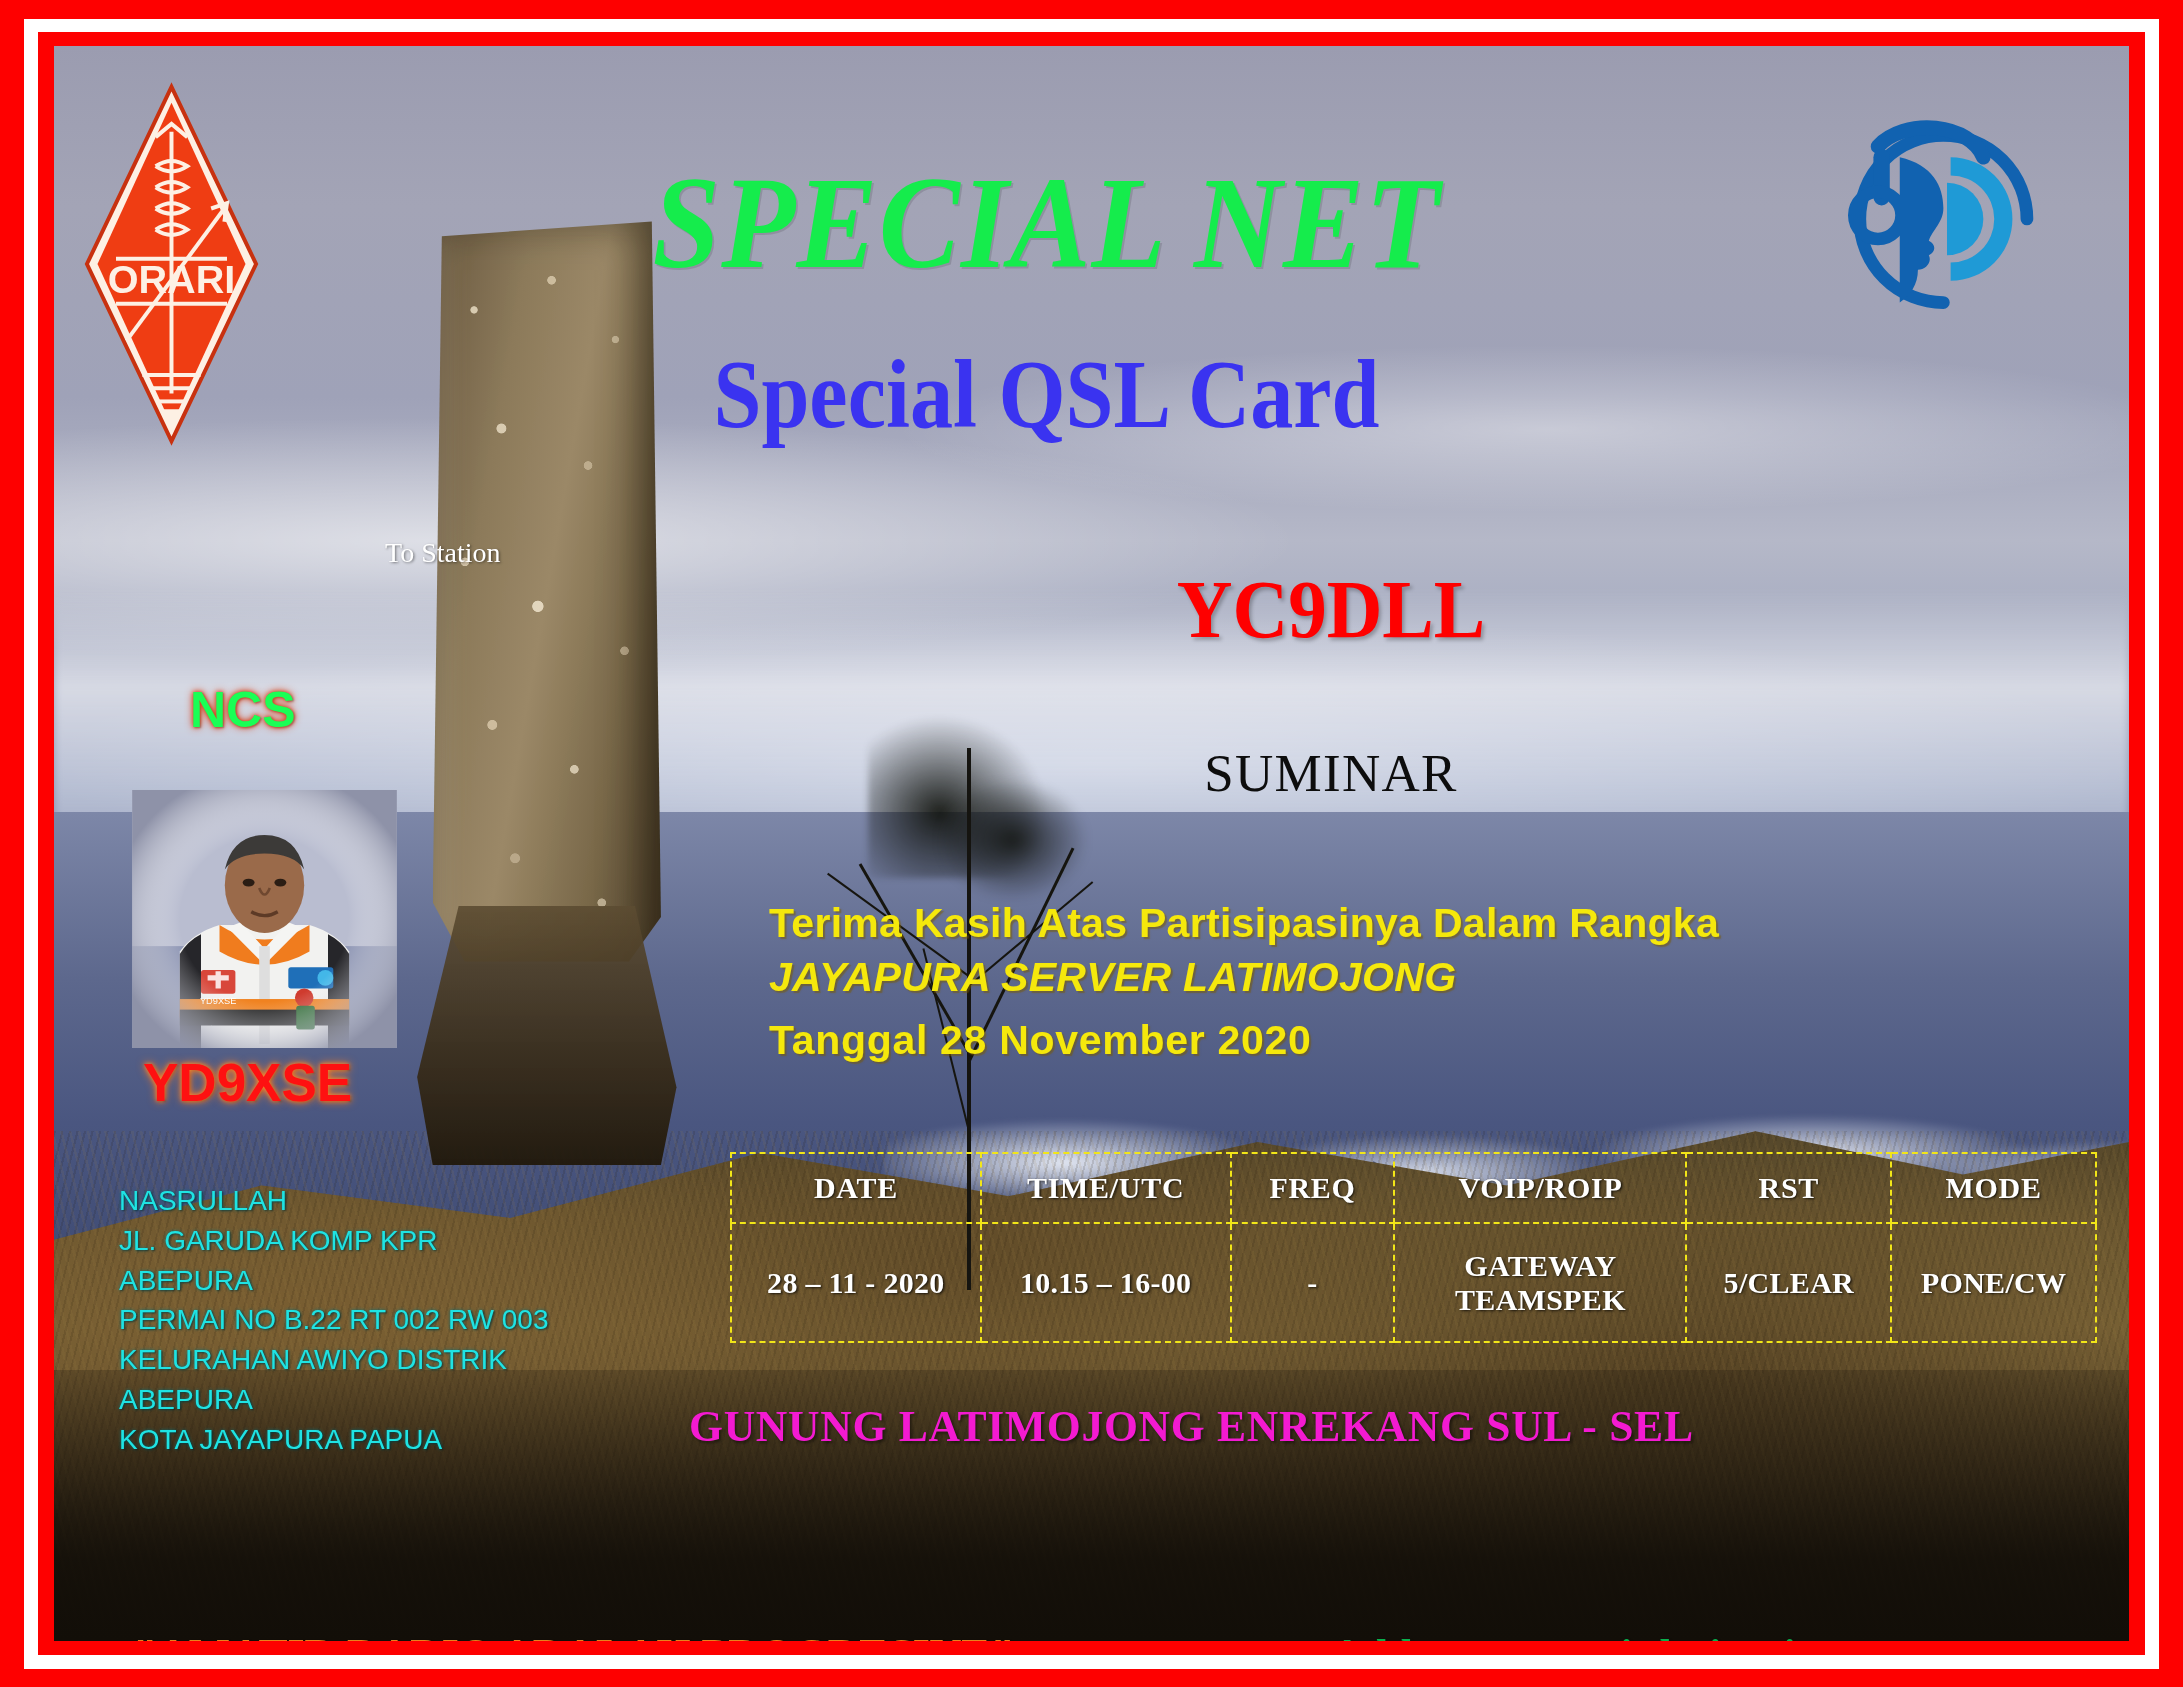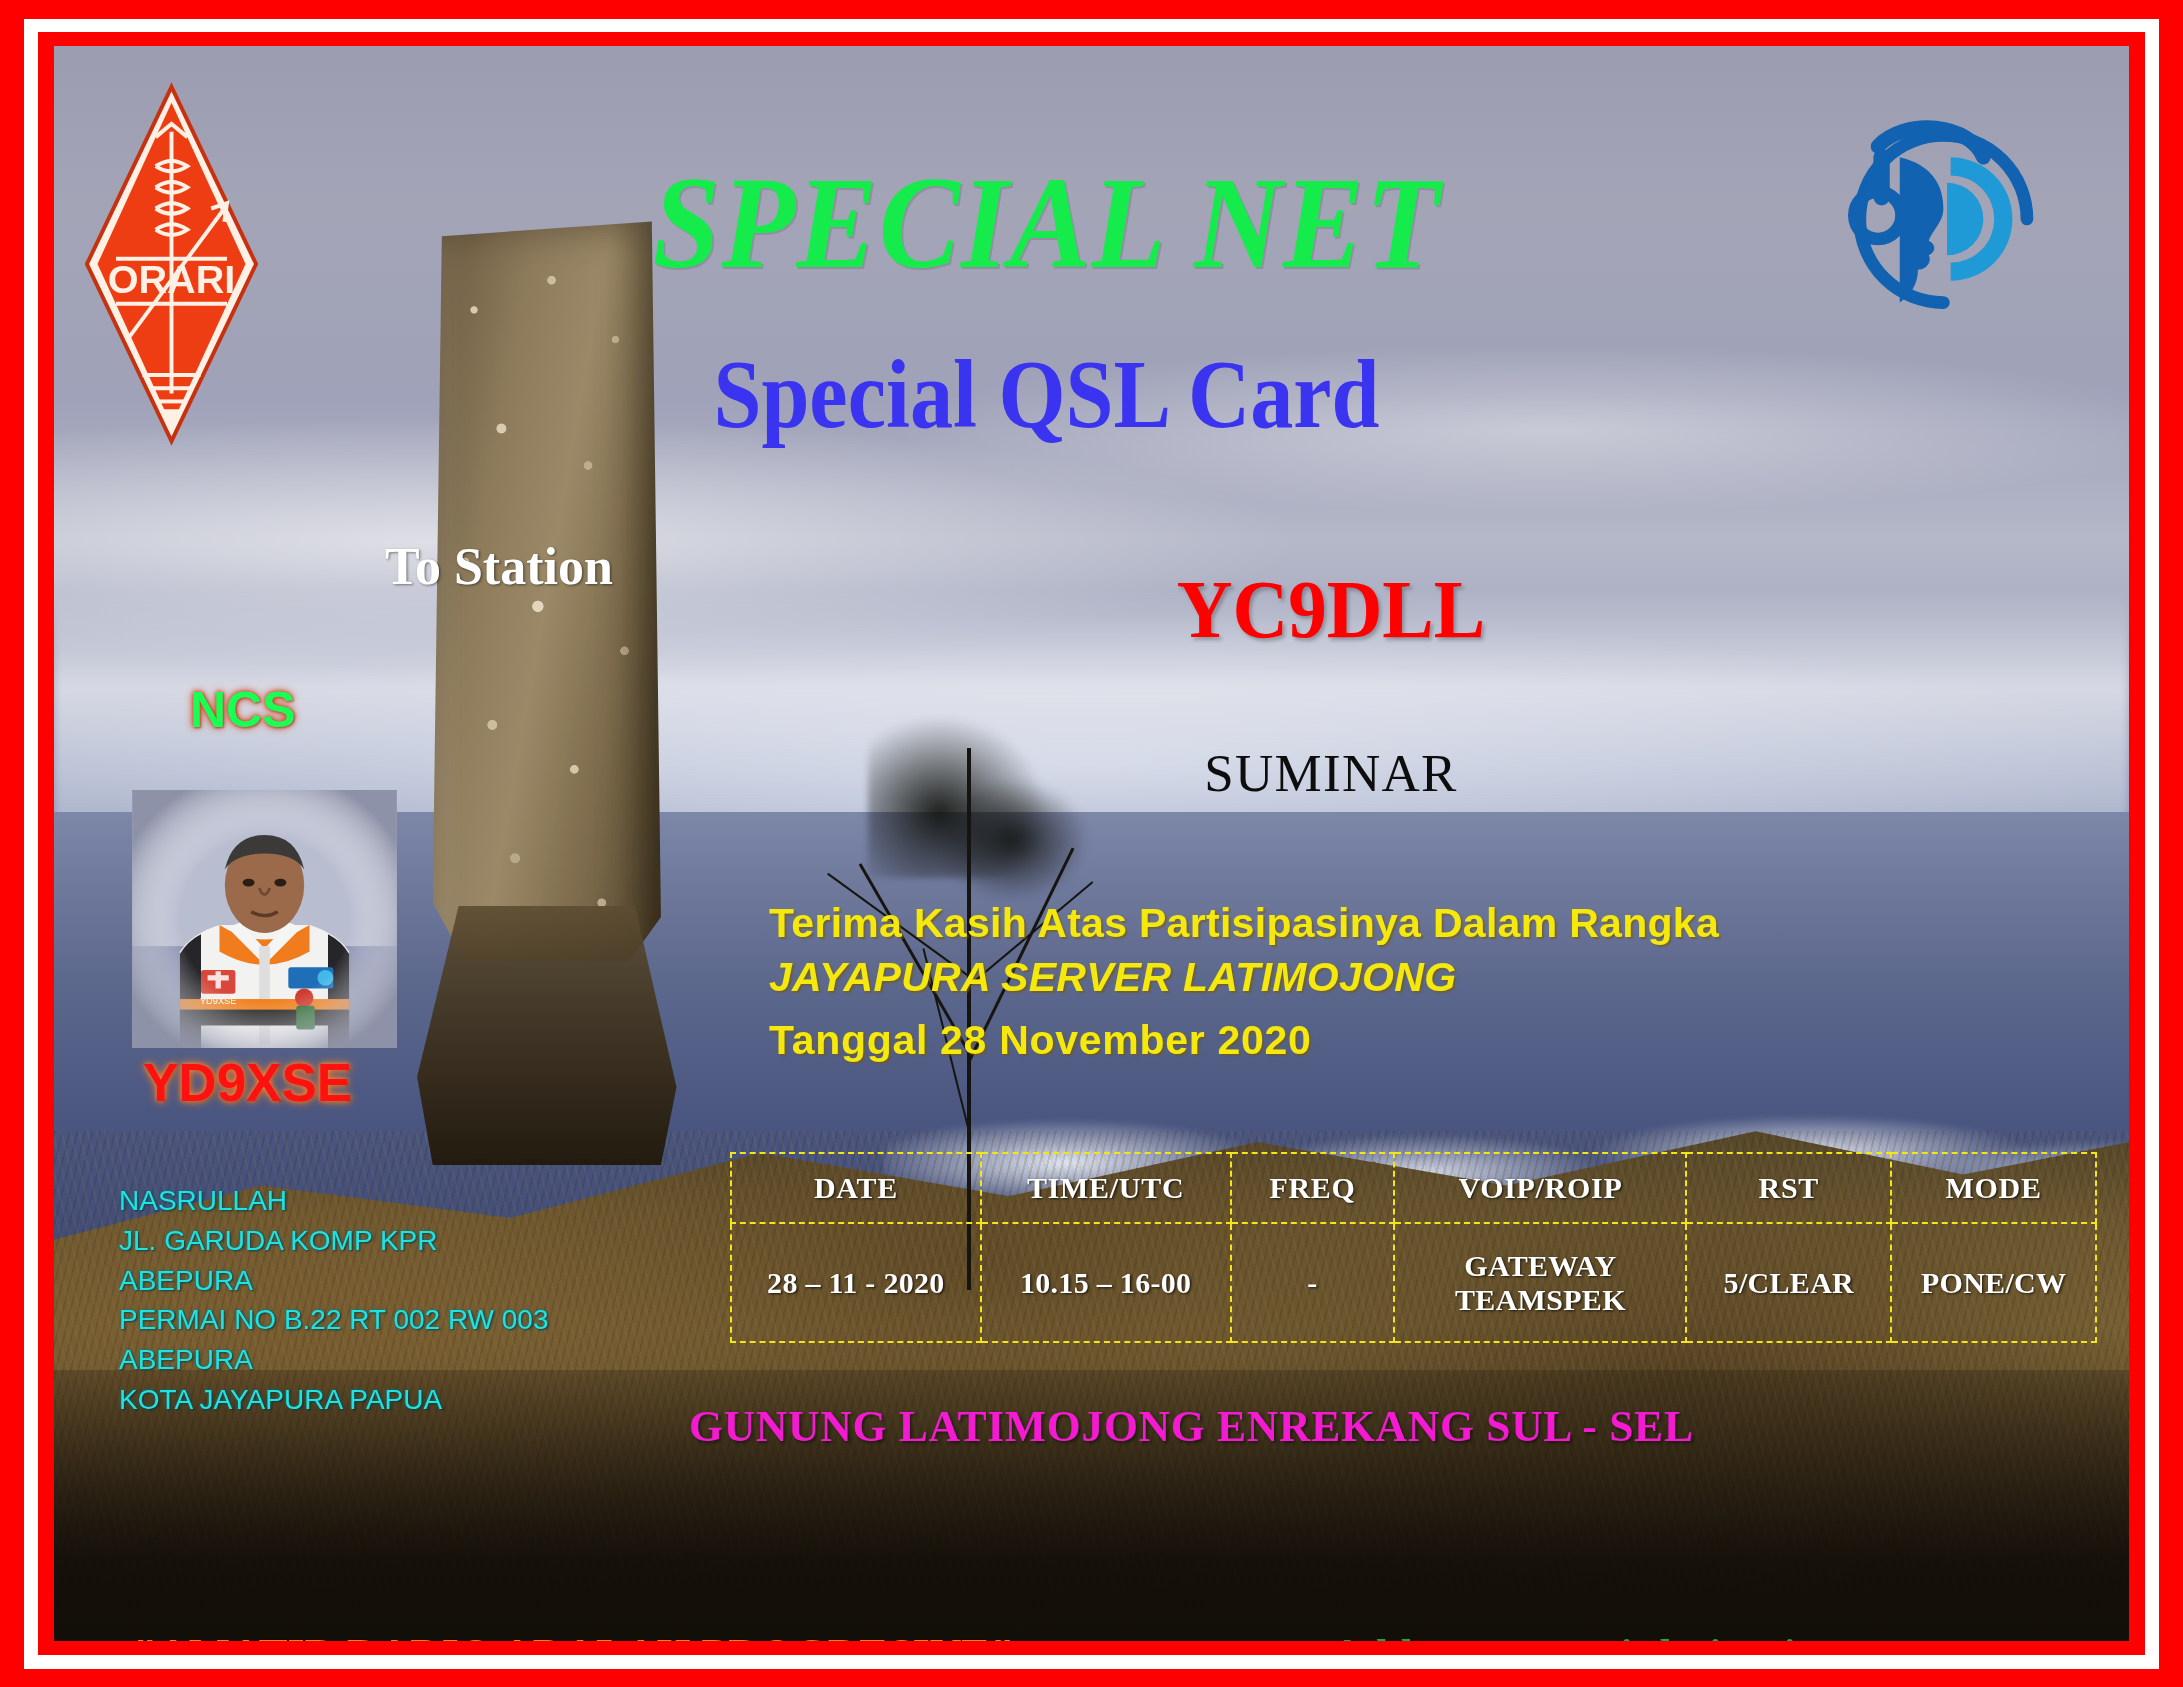--- a/index.html
+++ b/index.html
@@ -156,21 +156,21 @@
     text-shadow:2px 2px 0 rgba(0,0,0,.12);
   }
   .t-qsl{
     position:absolute; left:437px; top:299px; width:1111px;
     text-align:center; font-size:98px; line-height:1; font-weight:700;
     color:#3a33f0; font-family:"Liberation Serif", serif;
     transform:scaleX(.88); transform-origin:center;
   }
   .t-to-station{
     position:absolute; left:331px; top:491px;
-    font-size:52px; font-weight:700; color:#ffffff;
+    font-size:28px; font-weight:400; color:#ffffff;
     font-family:"Liberation Serif", serif;
     text-shadow:1.3px 1.3px 2.6px rgba(0,0,0,.45);
   }
   .t-ncs{
     position:absolute; left:136px; top:635px;
     font-size:50px; font-weight:700; color:#1aff55;
     font-family:"Liberation Sans", sans-serif;
     text-shadow:0 0 4px #d8451e, 0 0 8px #d8451e, 1.3px 1.3px 2px rgba(0,0,0,.4);
   }
   .photo-ncs{
@@ -377,20 +377,21 @@
         </svg>
       </div>
 
       <div class="t-yd9xse">YD9XSE</div>
 
       <div class="addr">
         <div>NASRULLAH</div>
         <div>JL. GARUDA KOMP KPR</div>
         <div>ABEPURA</div>
         <div>PERMAI NO B.22 RT 002 RW 003</div>
+        <div>KELURAHAN AWIYO DISTRIK</div>
         <div>ABEPURA</div>
         <div>KOTA JAYAPURA PAPUA</div>
       </div>
 
       <div class="t-call">YC9DLL</div>
 
       <div class="t-name">SUMINAR</div>
 
       <div class="thanks">
         <div class="l1">Terima Kasih Atas Partisipasinya Dalam Rangka</div>

